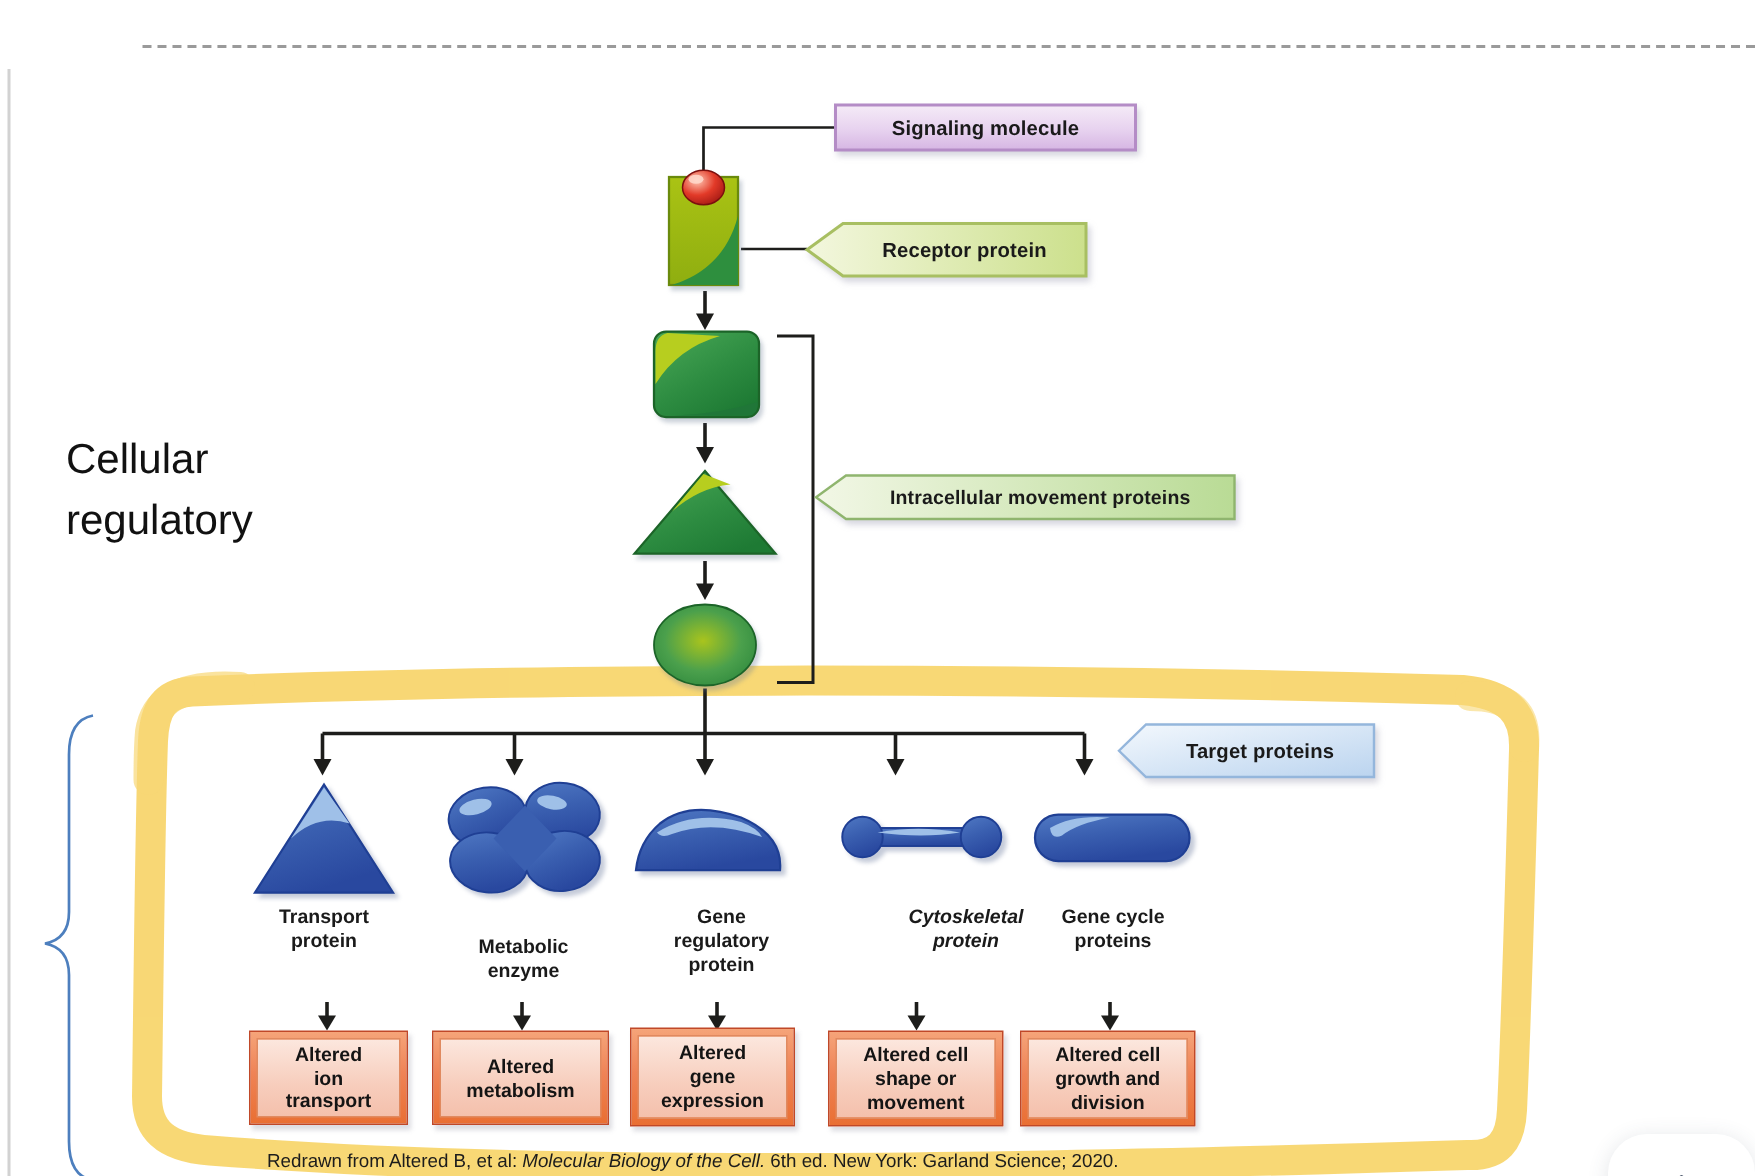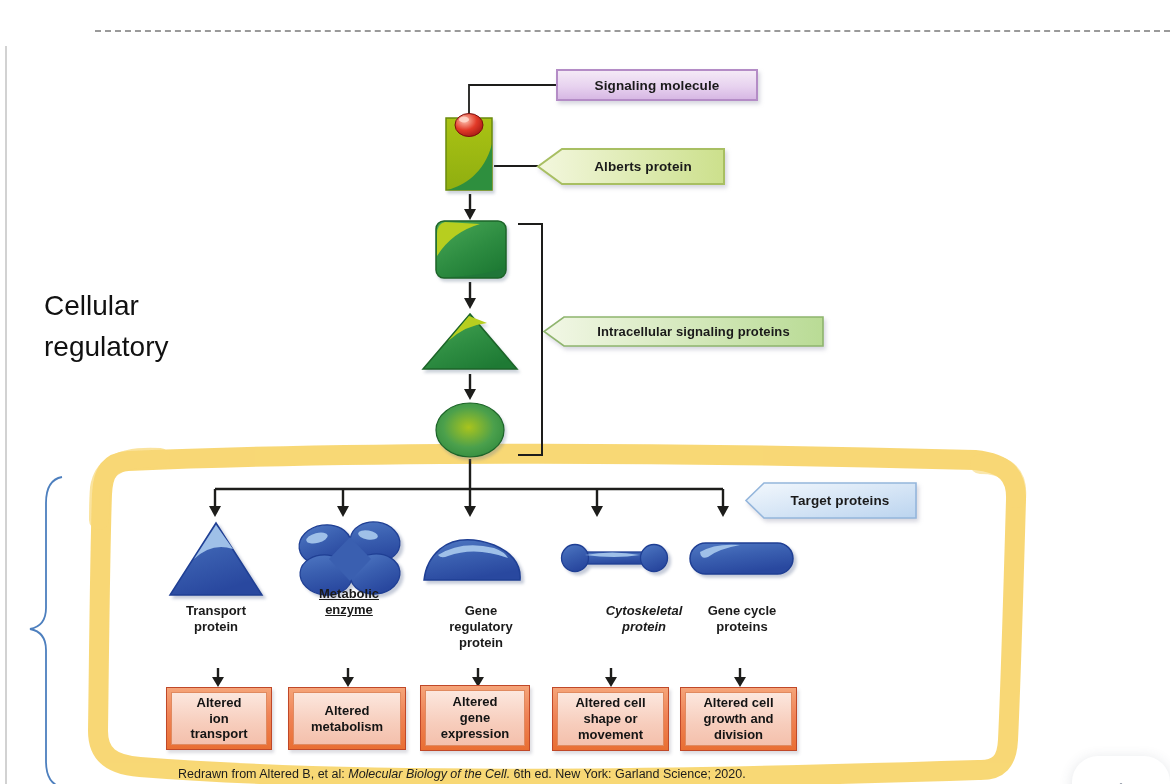--- a/index.html
+++ b/index.html
@@ -209,29 +209,29 @@
       </g>
       <g>
         <rect x="690" y="515" width="103" height="31" rx="15.5" fill="url(#bluShape)" stroke-width="1.5"></rect>
         <path d="M700,524 Q715,515 740,517 Q718,521 708,529 Q701,532 700,524 Z" fill="#9fc0e8" stroke="none"></path>
       </g>
     </g>
   </svg>
 
   <div class="lbl callout-text" style="left:557px;top:42px;width:200px;height:30px;">Signaling molecule</div>
 
-  <div class="lbl callout-text" style="left:562px;top:121px;width:162px;height:35px;">Alberts protein</div>
-
-  <div class="lbl callout-text" style="left:564px;top:289px;width:259px;height:29px;font-size:13px;">Intracellular signaling proteins</div>
+  <div class="lbl callout-text" style="left:562px;top:121px;width:162px;height:35px;">Receptor protein</div>
+
+  <div class="lbl callout-text" style="left:564px;top:289px;width:259px;height:29px;font-size:13px;">Intracellular movement proteins</div>
 
   <div class="lbl callout-text" style="left:764px;top:455px;width:152px;height:35px;">Target proteins</div>
 
   <div class="lbl shape-label" style="left:161px;top:575px;width:110px;justify-content:center;">Transport
 protein</div>
-  <div class="lbl shape-label" style="left:294px;top:558px;width:110px;justify-content:center;text-decoration:underline;">Metabolic
+  <div class="lbl shape-label" style="left:294px;top:595px;width:110px;justify-content:center;">Metabolic
 enzyme</div>
   <div class="lbl shape-label" style="left:426px;top:575px;width:110px;justify-content:center;">Gene
 regulatory
 protein</div>
   <div class="lbl shape-label" style="left:589px;top:575px;width:110px;justify-content:center;font-style:italic;">Cytoskeletal
 protein</div>
   <div class="lbl shape-label" style="left:687px;top:575px;width:110px;justify-content:center;">Gene cycle
 proteins</div>
 
   <div class="outcome-box" style="left:166px;top:659px;width:106px;height:63px;">

